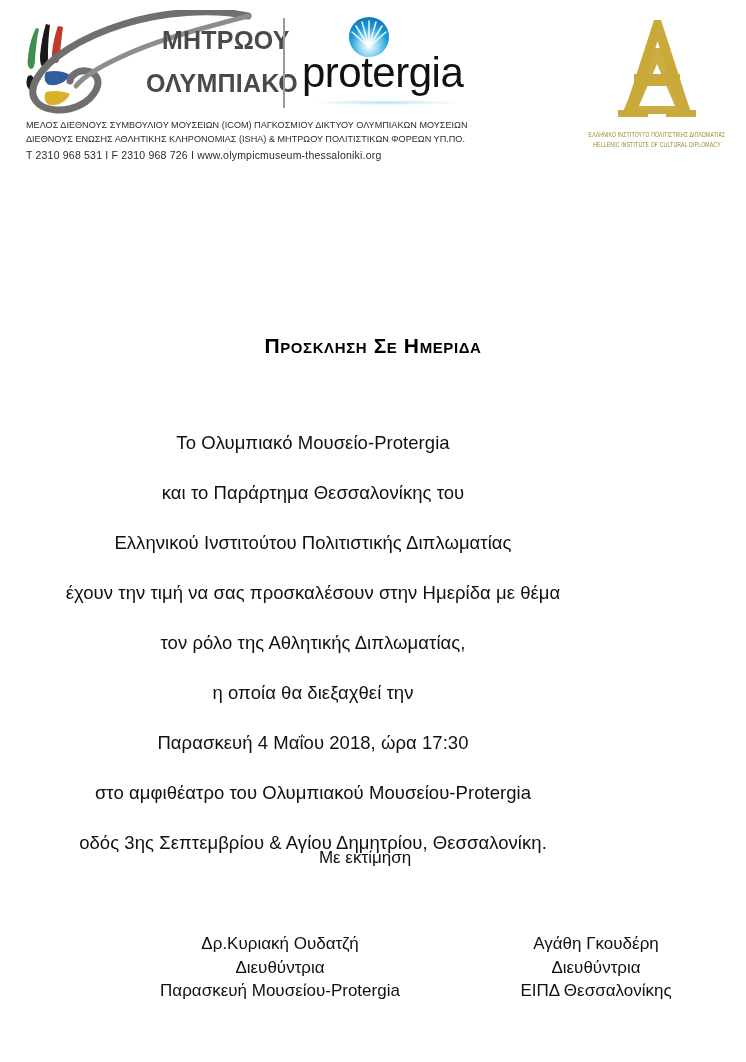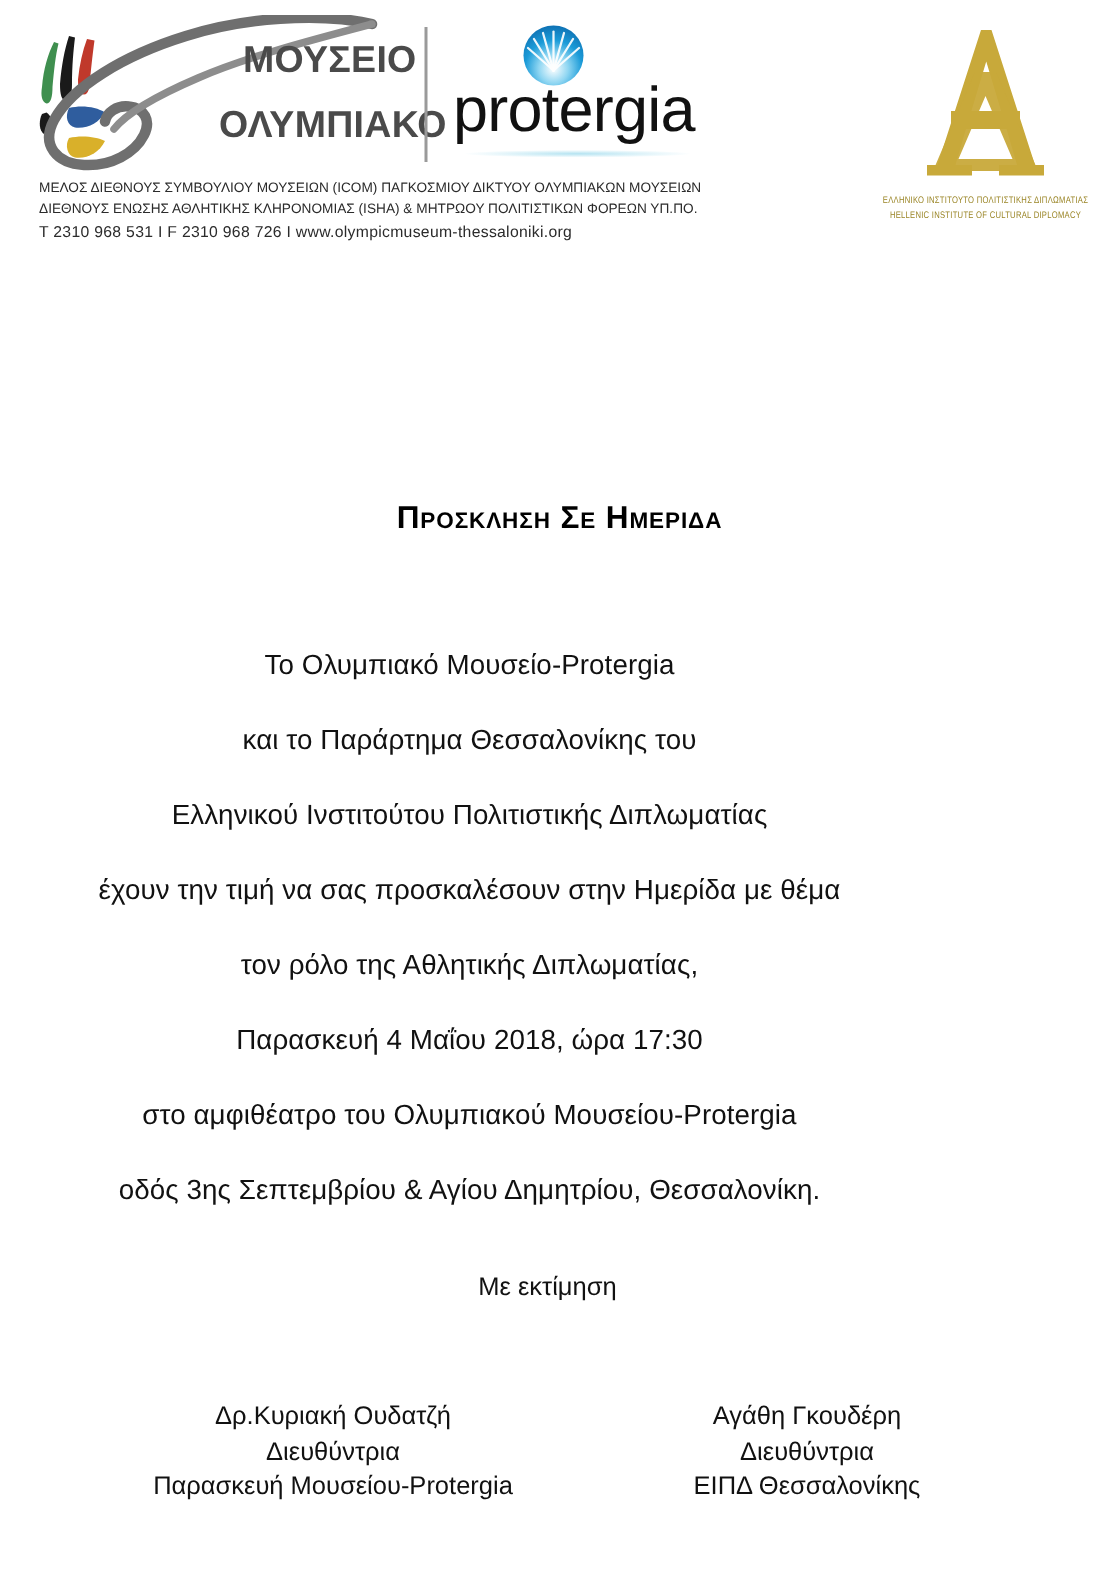--- a/index.html
+++ b/index.html
@@ -223,21 +223,21 @@
     color: #111111;
     white-space: nowrap;
   }
 
   .signatures {
     position: absolute;
     left: 0;
     top: 932px;
     width: 746px;
     display: flex;
-    justify-content: flex-start;
+    justify-content: flex-end;
   }
   .sig-col {
     text-align: center;
     font-size: 17px;
     line-height: 23.5px;
     color: #111111;
   }
   .sig-col.left  { width: 360px; margin-left: 42px; }
   .sig-col.right { width: 300px; margin-left: -14px; }
   .sig-line {
@@ -264,21 +264,21 @@
     </div>
 
     <div class="om-swoosh">
       <svg viewBox="0 0 250 104" width="250" height="104" aria-hidden="true">
         <path d="M236 6 C200 -2 150 2 112 14 C70 27 36 48 24 70 C15 87 26 99 44 100 C62 101 78 92 84 80 C89 70 84 62 74 61 C66 60 59 65 58 71" fill="none" stroke="#6f6f6f" stroke-width="7" stroke-linecap="round"></path>
         <path d="M236 6 C198 16 152 28 120 42 C92 54 72 66 64 76" fill="none" stroke="#8d8d8d" stroke-width="5" stroke-linecap="round"></path>
       </svg>
     </div>
 
     <div class="om-wordmark">
-      <span class="wm-line top">ΜΟΥΣΕΙΟ</span>
+      <span class="wm-line top">ΜΗΤΡΩΟΥ</span>
       <span class="wm-line bottom">ΟΛΥΜΠΙΑΚΟ</span>
     </div>
 
     <div class="lockup-divider"></div>
 
     <div class="protergia">
       <div class="protergia-burst">
         <svg viewBox="0 0 42 42" width="42" height="42" aria-hidden="true">
           <defs>
             <radialGradient id="pgBurst" cx="50%" cy="72%" r="72%">
@@ -337,20 +337,21 @@
 <main class="invitation">
 
   <h1 class="doc-title">Πρόσκληση Σε Ημερίδα</h1>
 
   <div class="body-block">
     <span class="body-line">Το Ολυμπιακό Μουσείο-Protergia</span>
     <span class="body-line">και το Παράρτημα Θεσσαλονίκης του</span>
     <span class="body-line">Ελληνικού Ινστιτούτου Πολιτιστικής Διπλωματίας</span>
     <span class="body-line">έχουν την τιμή να σας προσκαλέσουν στην Ημερίδα με θέμα</span>
     <span class="body-line">τον ρόλο της Αθλητικής Διπλωματίας,</span>
+    <span class="body-line">η οποία θα διεξαχθεί την</span>
     <span class="body-line">Παρασκευή 4 Μαΐου 2018, ώρα 17:30</span>
     <span class="body-line">στο αμφιθέατρο του Ολυμπιακού Μουσείου-Protergia</span>
     <span class="body-line">οδός 3ης Σεπτεμβρίου &amp; Αγίου Δημητρίου, Θεσσαλονίκη.</span>
   </div>
 
   <div class="closing">Με εκτίμηση</div>
 
   <div class="signatures">
     <div class="sig-col left">
       <span class="sig-line">Δρ.Κυριακή Ουδατζή</span>

